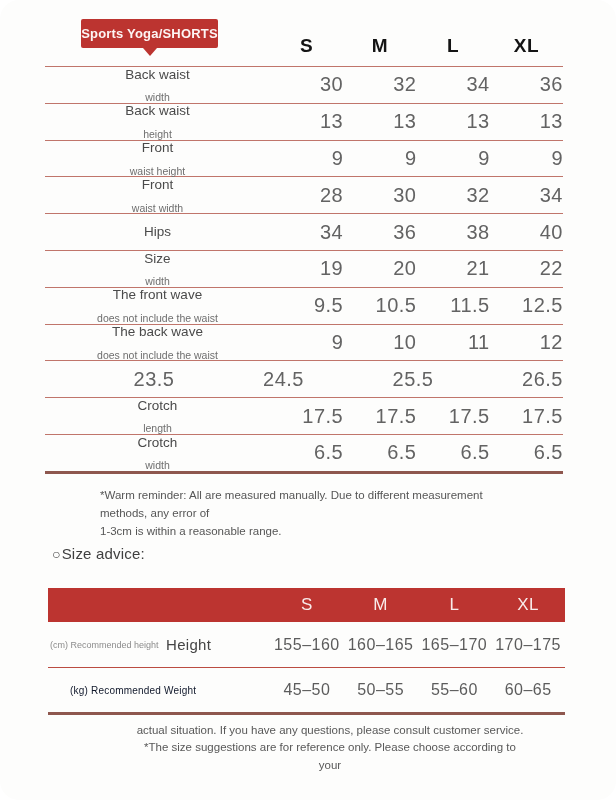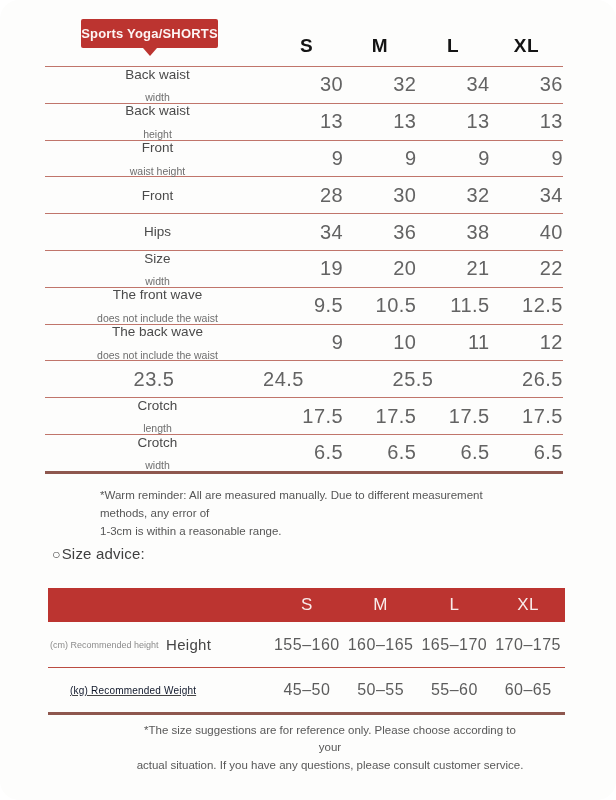--- a/index.html
+++ b/index.html
@@ -44,21 +44,21 @@
   }
   .circle-glyph{font-size:14px;color:#4a4a4a;}
   
   .t2{position:absolute;left:48px;top:588px;width:517px;border-bottom:3px solid #8e574e;}
   .t2-bar{display:flex;height:34px;background:#bc3430;align-items:center;}
   .t2-label-spacer{width:222px;}
   .t2-hcell{flex:1;text-align:center;font-size:17px;color:rgba(255,255,255,.9);letter-spacing:.5px;}
   .t2-row{display:flex;align-items:center;box-sizing:border-box;}
   .t2-row.height-row{height:46px;border-bottom:1.5px solid #bb4c41;}
   .t2-row.weight-row{height:44px;}
-  .t2-label{width:222px;position:relative;height:100%;display:flex;align-items:center;text-decoration:underline;}
+  .t2-label{width:222px;position:relative;height:100%;display:flex;align-items:center;}
   .t2-prefix{
     position:absolute;left:2px;top:50%;transform:translateY(-50%);
     font-size:9px;color:#8c8c8c;white-space:nowrap;
   }
   .t2-main{position:absolute;left:118px;font-size:15px;color:#454545;letter-spacing:.3px;}
   .t2-weight-label{padding-left:22px;font-size:10px;color:#0f172a;letter-spacing:.2px;}
   .t2-val{flex:1;text-align:center;font-size:16px;font-weight:300;color:#5c5c5c;letter-spacing:.5px;}
   
   .footnote{
     position:absolute;left:135px;top:722px;width:390px;text-align:center;
@@ -114,20 +114,21 @@
       </div>
       <div class="t1-val">9</div>
       <div class="t1-val">9</div>
       <div class="t1-val">9</div>
       <div class="t1-val">9</div>
     </div>
 
     <div class="t1-row">
       <div class="t1-label">
         <div class="l1">Front</div>
+        <div class="l2">waist width</div>
       </div>
       <div class="t1-val">28</div>
       <div class="t1-val">30</div>
       <div class="t1-val">32</div>
       <div class="t1-val">34</div>
     </div>
 
     <div class="t1-row">
       <div class="t1-label">
         <div class="l1">Hips</div>
@@ -238,17 +239,17 @@
         <span class="t2-weight-label">(kg) Recommended Weight</span>
       </div>
       <div class="t2-val">45–50</div>
       <div class="t2-val">50–55</div>
       <div class="t2-val">55–60</div>
       <div class="t2-val">60–65</div>
     </div>
   </div>
 
   <div class="footnote">
+    <span>actual situation. If you have any questions, please consult customer service.</span>
     <span>*The size suggestions are for reference only. Please choose according to your</span>
-    <span>actual situation. If you have any questions, please consult customer service.</span>
   </div>
 
 </div>
 
 </body></html>

